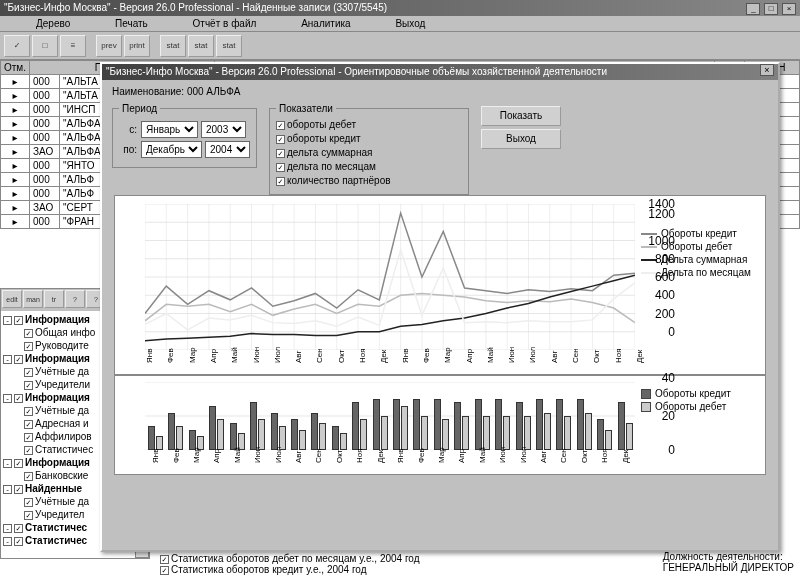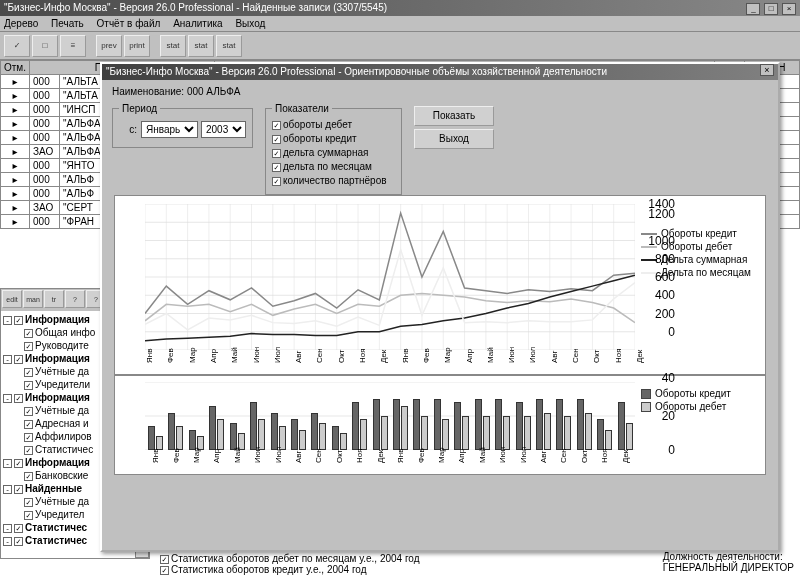--- a/index.html
+++ b/index.html
@@ -1,20 +1,20 @@
 <!DOCTYPE html>
 <html><head>
 <meta charset="utf-8">
 <style>
   * { box-sizing: border-box; margin: 0; padding: 0; font-family: Tahoma, Arial, sans-serif; font-size: 10px; }
   body { background: #c0c0c0; width: 800px; height: 579px; overflow: hidden; position: relative; }
   .main-title { background: linear-gradient(to right, #4a4a4a, #888); color: #fff; height: 16px; line-height: 16px; padding: 0 4px; display: flex; justify-content: space-between; }
   .title-buttons span { display:inline-block; width:14px; height:12px; background:#c0c0c0; border:1px solid #555; margin-left:1px; text-align:center; line-height:10px; font-size:8px; color:#000;}
   .menu-bar { background:#c0c0c0; height:16px; line-height:16px; padding:0 4px; border-bottom:1px solid #888;}
-  .menu-bar span { margin-right:10px; cursor:default;}
+  .menu-bar span { margin-right:10px; cursor:default;margin-left:32px;}
   .tool-bar { background:#c0c0c0; height:28px; border-bottom:1px solid #888; display:flex; align-items:center; padding:0 4px; gap:2px;}
   .tb-btn { width:26px; height:22px; border:1px outset #eee; background:#d0d0d0; display:flex; align-items:center; justify-content:center; font-size:8px; color:#333;}
   .tb-sep { width:6px;}
   .main-area { position:absolute; top:60px; left:0; right:0; bottom:0; display:flex; }
   .grid-pane { flex:1; background:#fff; position:relative; }
   table.data { border-collapse:collapse; width:100%; }
   table.data th, table.data td { border:1px solid #888; padding:1px 3px; font-size:10px; background:#fff; }
   table.data th { background:#c0c0c0; font-weight:normal; }
   .row-mark { width:12px; text-align:center;}
   .tree-pane { position:absolute; left:0; top:288px; width:150px; bottom:20px; background:#fff; border:1px solid #888; overflow:hidden;}
@@ -247,22 +247,27 @@
       <span>000 АЛЬФА</span>
     </div>
     <div class="controls-row">
       <fieldset>
         <legend>Период</legend>
         <div class="period-row">
           <label>с:</label>
           <select><option>Январь</option></select>
           <select style="margin-left:3px"><option>2003</option></select>
         </div>
+        <div class="period-row">
+          <label>по:</label>
+          <select><option>Декабрь</option></select>
+          <select style="margin-left:3px"><option>2004</option></select>
+        </div>
       </fieldset>
-      <fieldset style="width:137px">
+      <fieldset style="width:200px">
         <legend>Показатели</legend>
         <div id="indic-list">
             <div class="indic-row"><span class="chk">✓</span>обороты дебет</div>
             <div class="indic-row"><span class="chk">✓</span>обороты кредит</div>
             <div class="indic-row"><span class="chk">✓</span>дельта суммарная</div>
             <div class="indic-row"><span class="chk">✓</span>дельта по месяцам</div>
             <div class="indic-row"><span class="chk">✓</span>количество партнёров</div>
           </div>
       </fieldset>
       <div>

